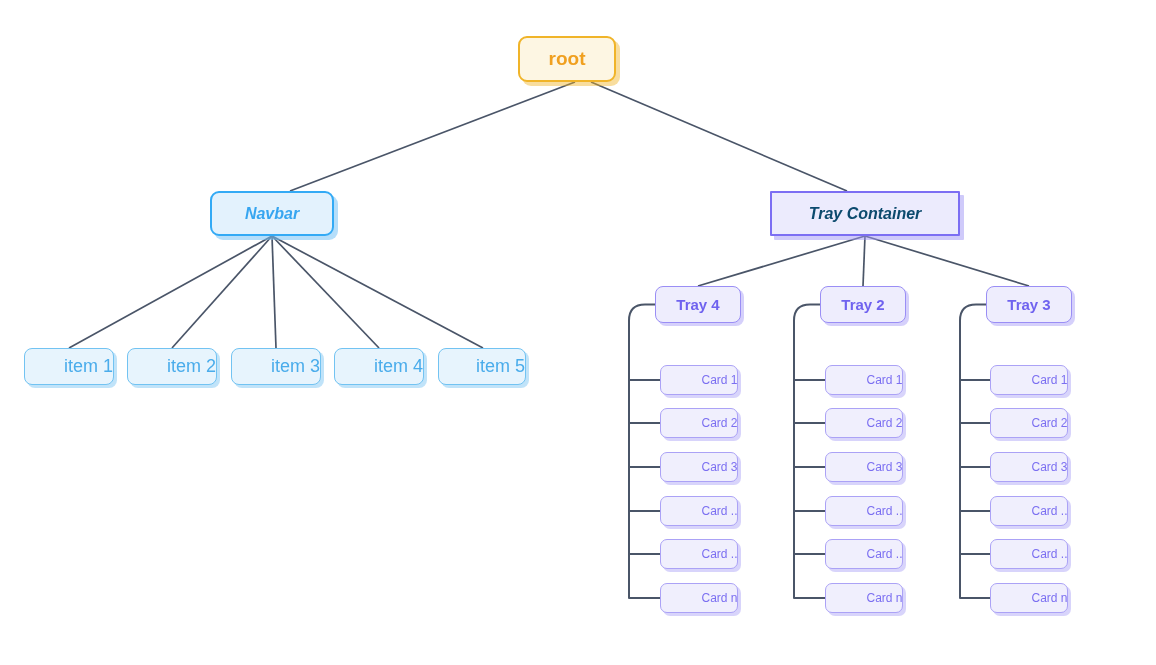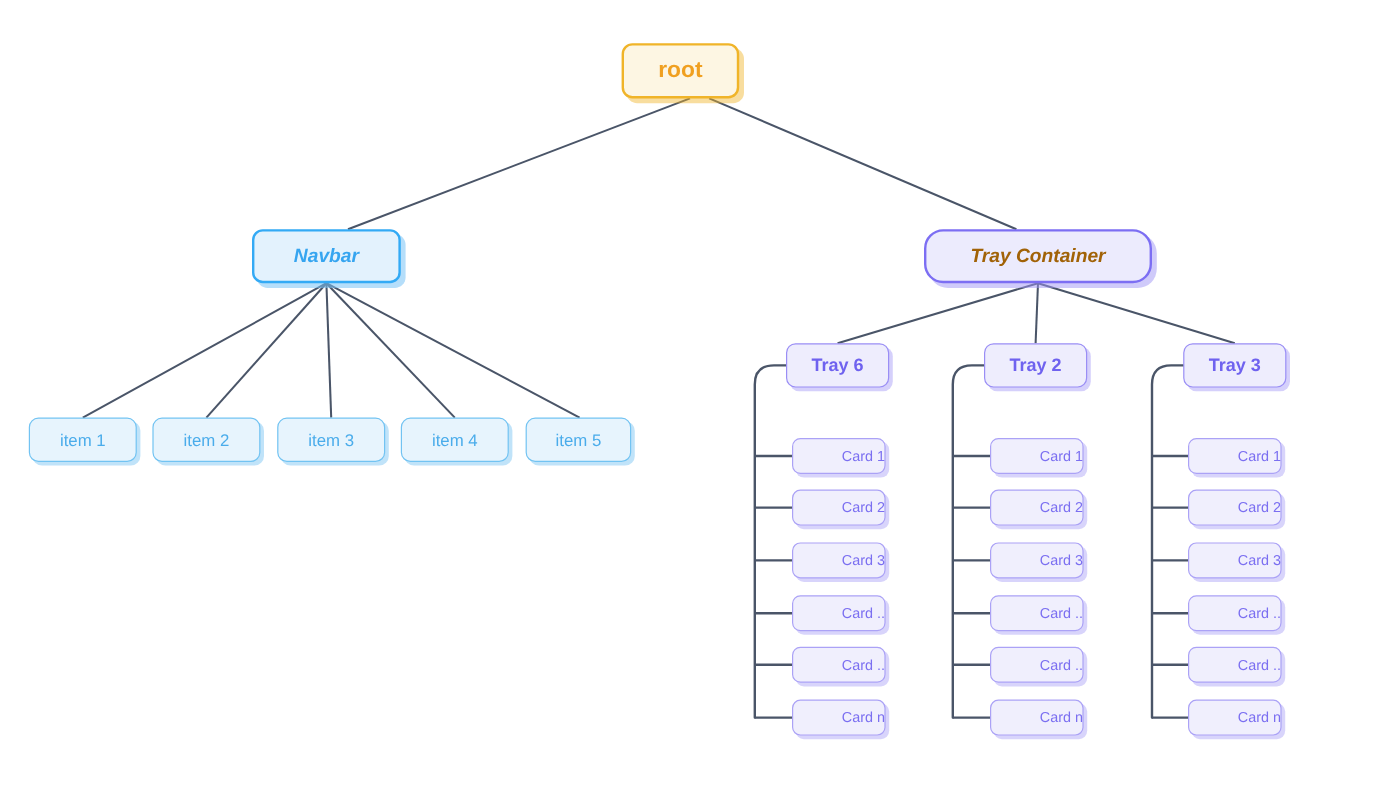--- a/index.html
+++ b/index.html
@@ -64,22 +64,22 @@
     border-width: 1.6px;
     border-radius: 8px;
     color: #4aaceb;
     box-shadow: 3px 3px 0 0 rgba(150,208,245,0.6);
   }
   
   .n-purple {
     background: #ecebfd;
     border-color: #7c6ef3;
     border-width: 2px;
-    border-radius: 16px;
-    color: #a16207;
+    border-radius: 1px;
+    color: #0c4a6e;
     box-shadow: 4px 4px 0 0 rgba(160,150,245,0.5);
   }
   .n-purple-md {
     background: #eeedfd;
     border-color: #9a8ef5;
     border-width: 1.6px;
     border-radius: 8px;
     color: #6f62ef;
     box-shadow: 3px 3px 0 0 rgba(178,170,247,0.55);
   }
@@ -88,21 +88,21 @@
     border-color: #aba2f6;
     border-width: 1.5px;
     border-radius: 7px;
     color: #7b6ff1;
     box-shadow: 3px 3px 0 0 rgba(190,184,248,0.6);
     padding-left: 41px;
   }
   .t-root   { font-size: 19px; font-weight: 700; }
   .t-lg     { font-size: 16px; font-weight: 700; font-style: italic; }
   .t-md     { font-size: 15px; font-weight: 700; }
-  .t-item   { font-size: 14px; font-weight: 400; }
+  .t-item   { font-size: 18px; font-weight: 400; justify-content: flex-end; }
   .t-card   { font-size: 12px; font-weight: 400; }
 </style>
 </head>
 <body>
 
 <div id="canvas">
   <svg id="edges" viewBox="0 0 1156 665" xmlns="http://www.w3.org/2000/svg">
       <line x1="575" y1="82" x2="290" y2="191" stroke="#4a5568" stroke-width="1.7" stroke-linecap="butt"></line>
       <line x1="591" y1="82" x2="847" y2="191" stroke="#4a5568" stroke-width="1.7" stroke-linecap="butt"></line>
       <line x1="272" y1="236" x2="69" y2="348" stroke="#4a5568" stroke-width="1.7" stroke-linecap="butt"></line>
@@ -153,21 +153,21 @@
     <div class="node n-blue-sm t-item" style="left: 231px; top: 348px; width: 90px; height: 37px;">
       <span>item 3</span>
     </div>
     <div class="node n-blue-sm t-item" style="left: 334px; top: 348px; width: 90px; height: 37px;">
       <span>item 4</span>
     </div>
     <div class="node n-blue-sm t-item" style="left: 438px; top: 348px; width: 88px; height: 37px;">
       <span>item 5</span>
     </div>
     <div class="node n-purple-md t-md" style="left: 655px; top: 286px; width: 86px; height: 37px;">
-      <span>Tray 6</span>
+      <span>Tray 4</span>
     </div>
     <div class="node n-purple-sm t-card" style="left: 660px; top: 365px; width: 78px; height: 30px;">
       <span>Card 1</span>
     </div>
     <div class="node n-purple-sm t-card" style="left: 660px; top: 408px; width: 78px; height: 30px;">
       <span>Card 2</span>
     </div>
     <div class="node n-purple-sm t-card" style="left: 660px; top: 452px; width: 78px; height: 30px;">
       <span>Card 3</span>
     </div>

